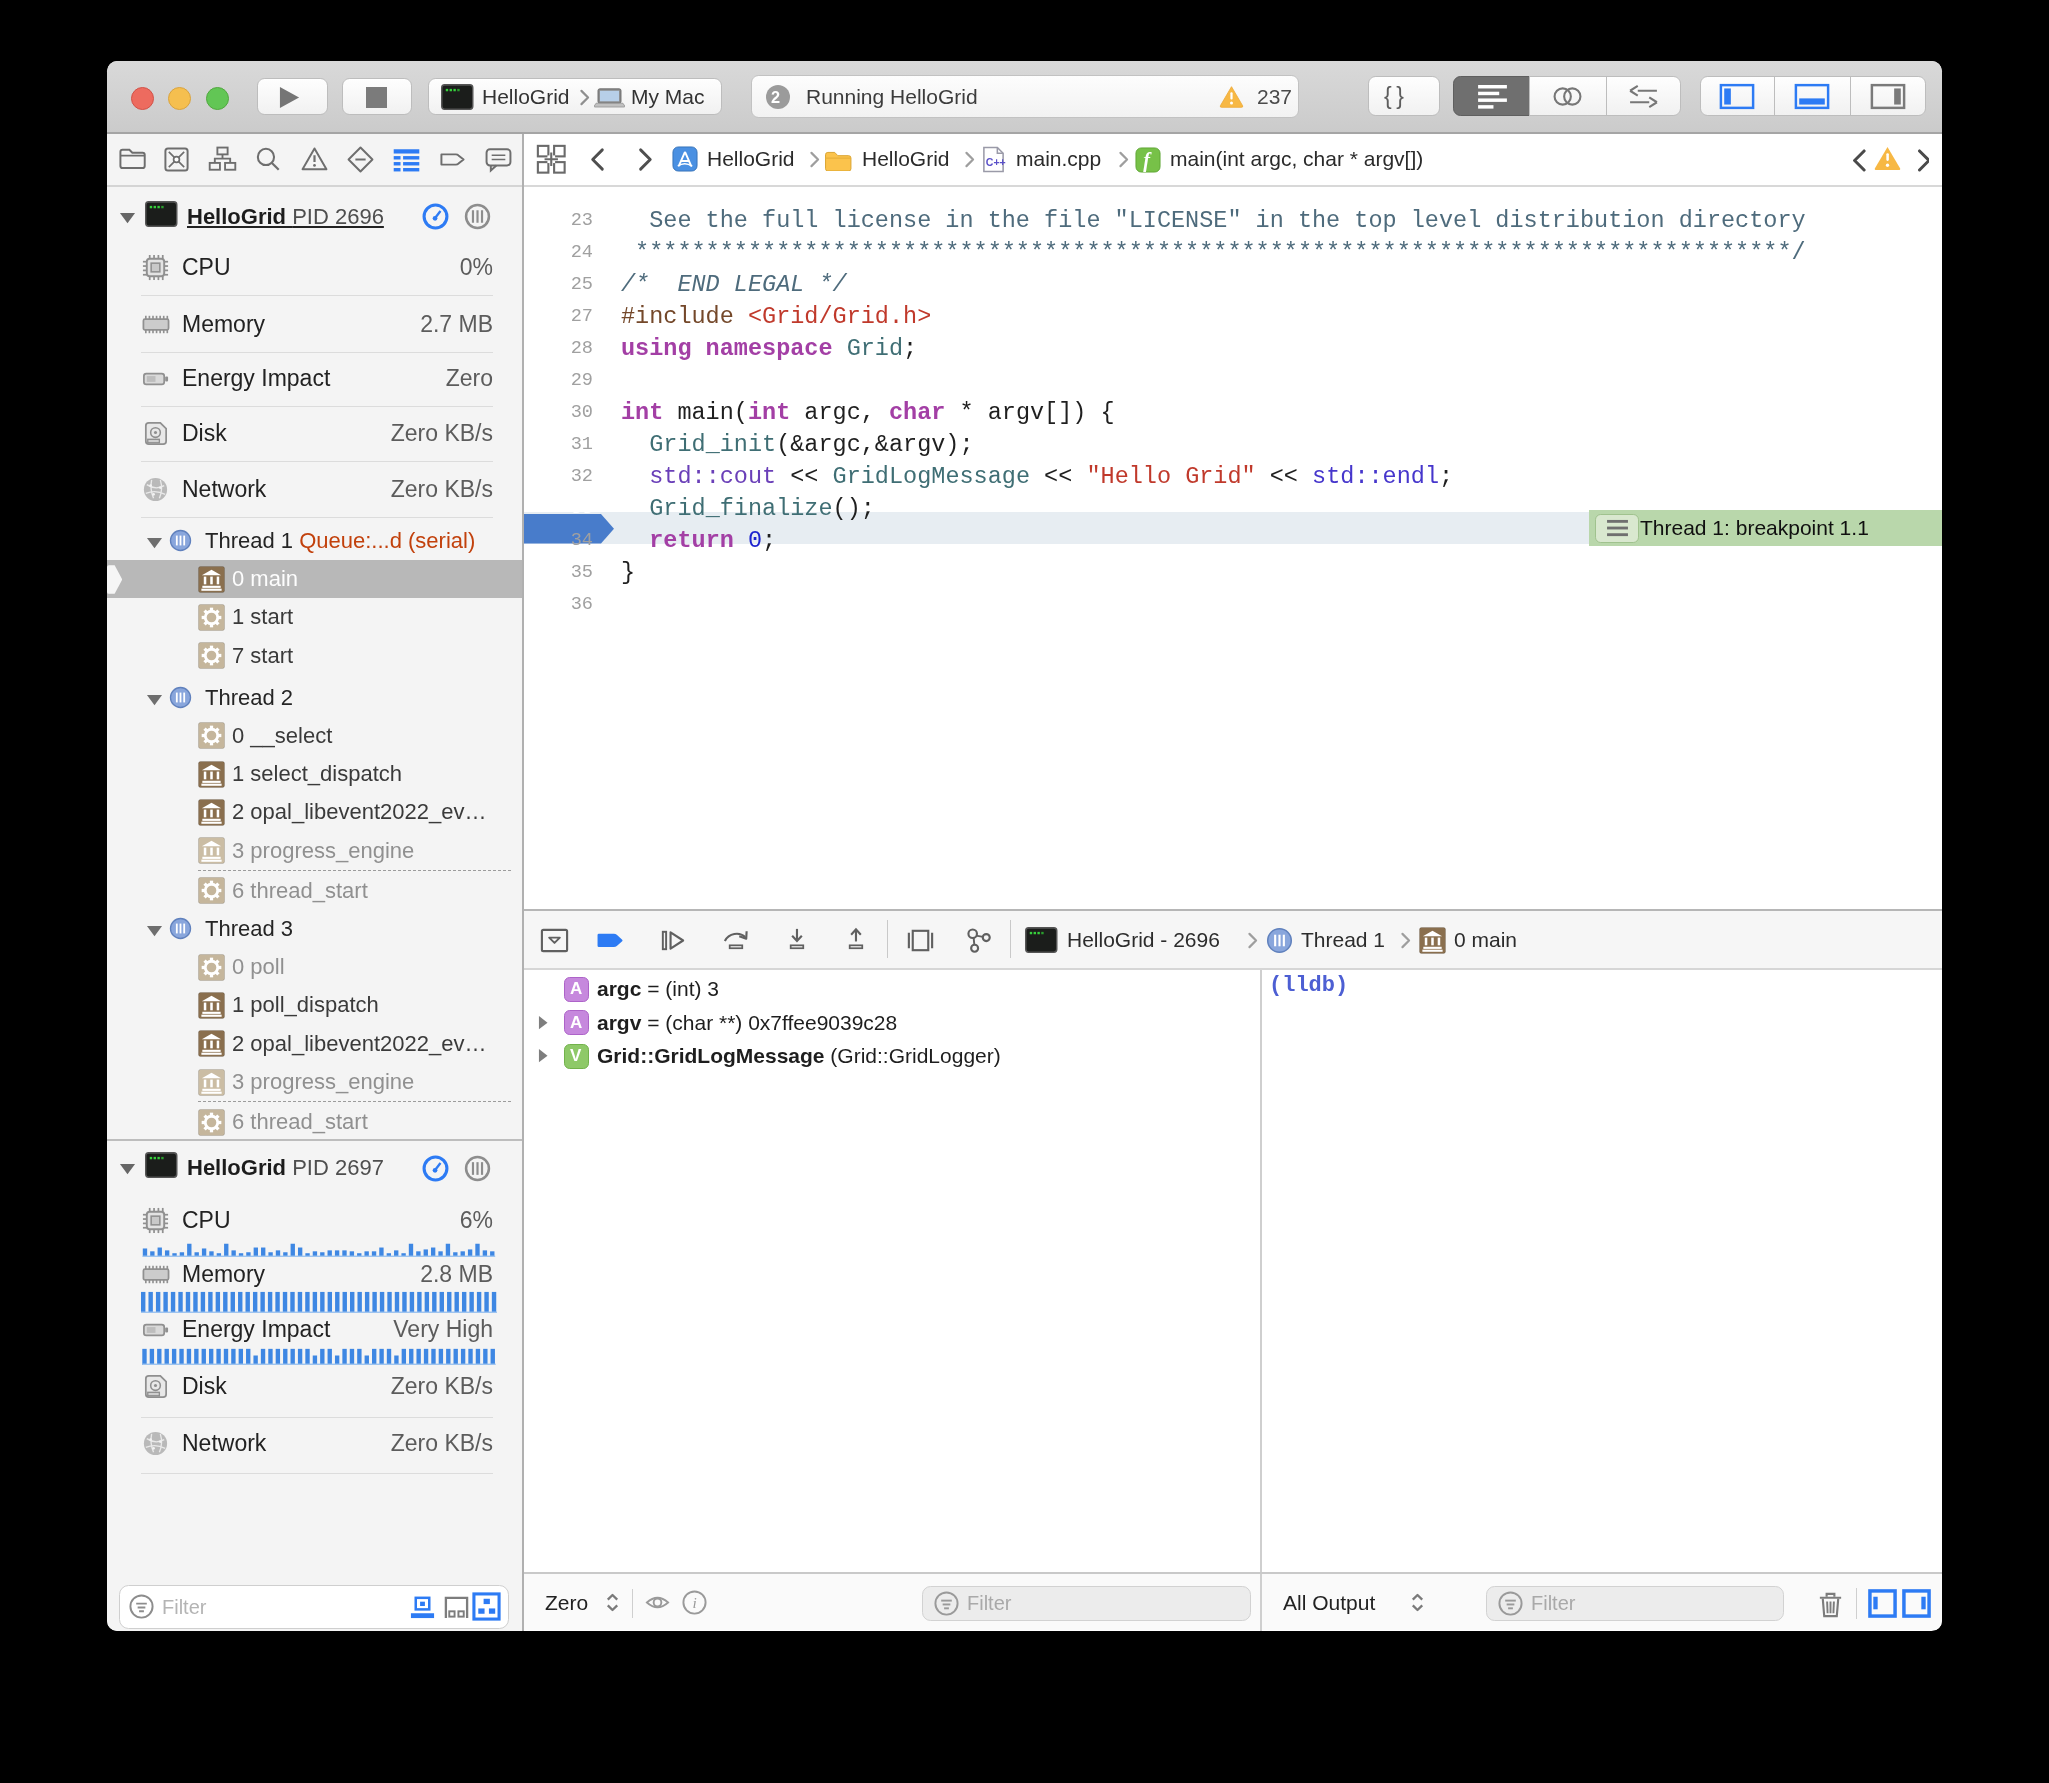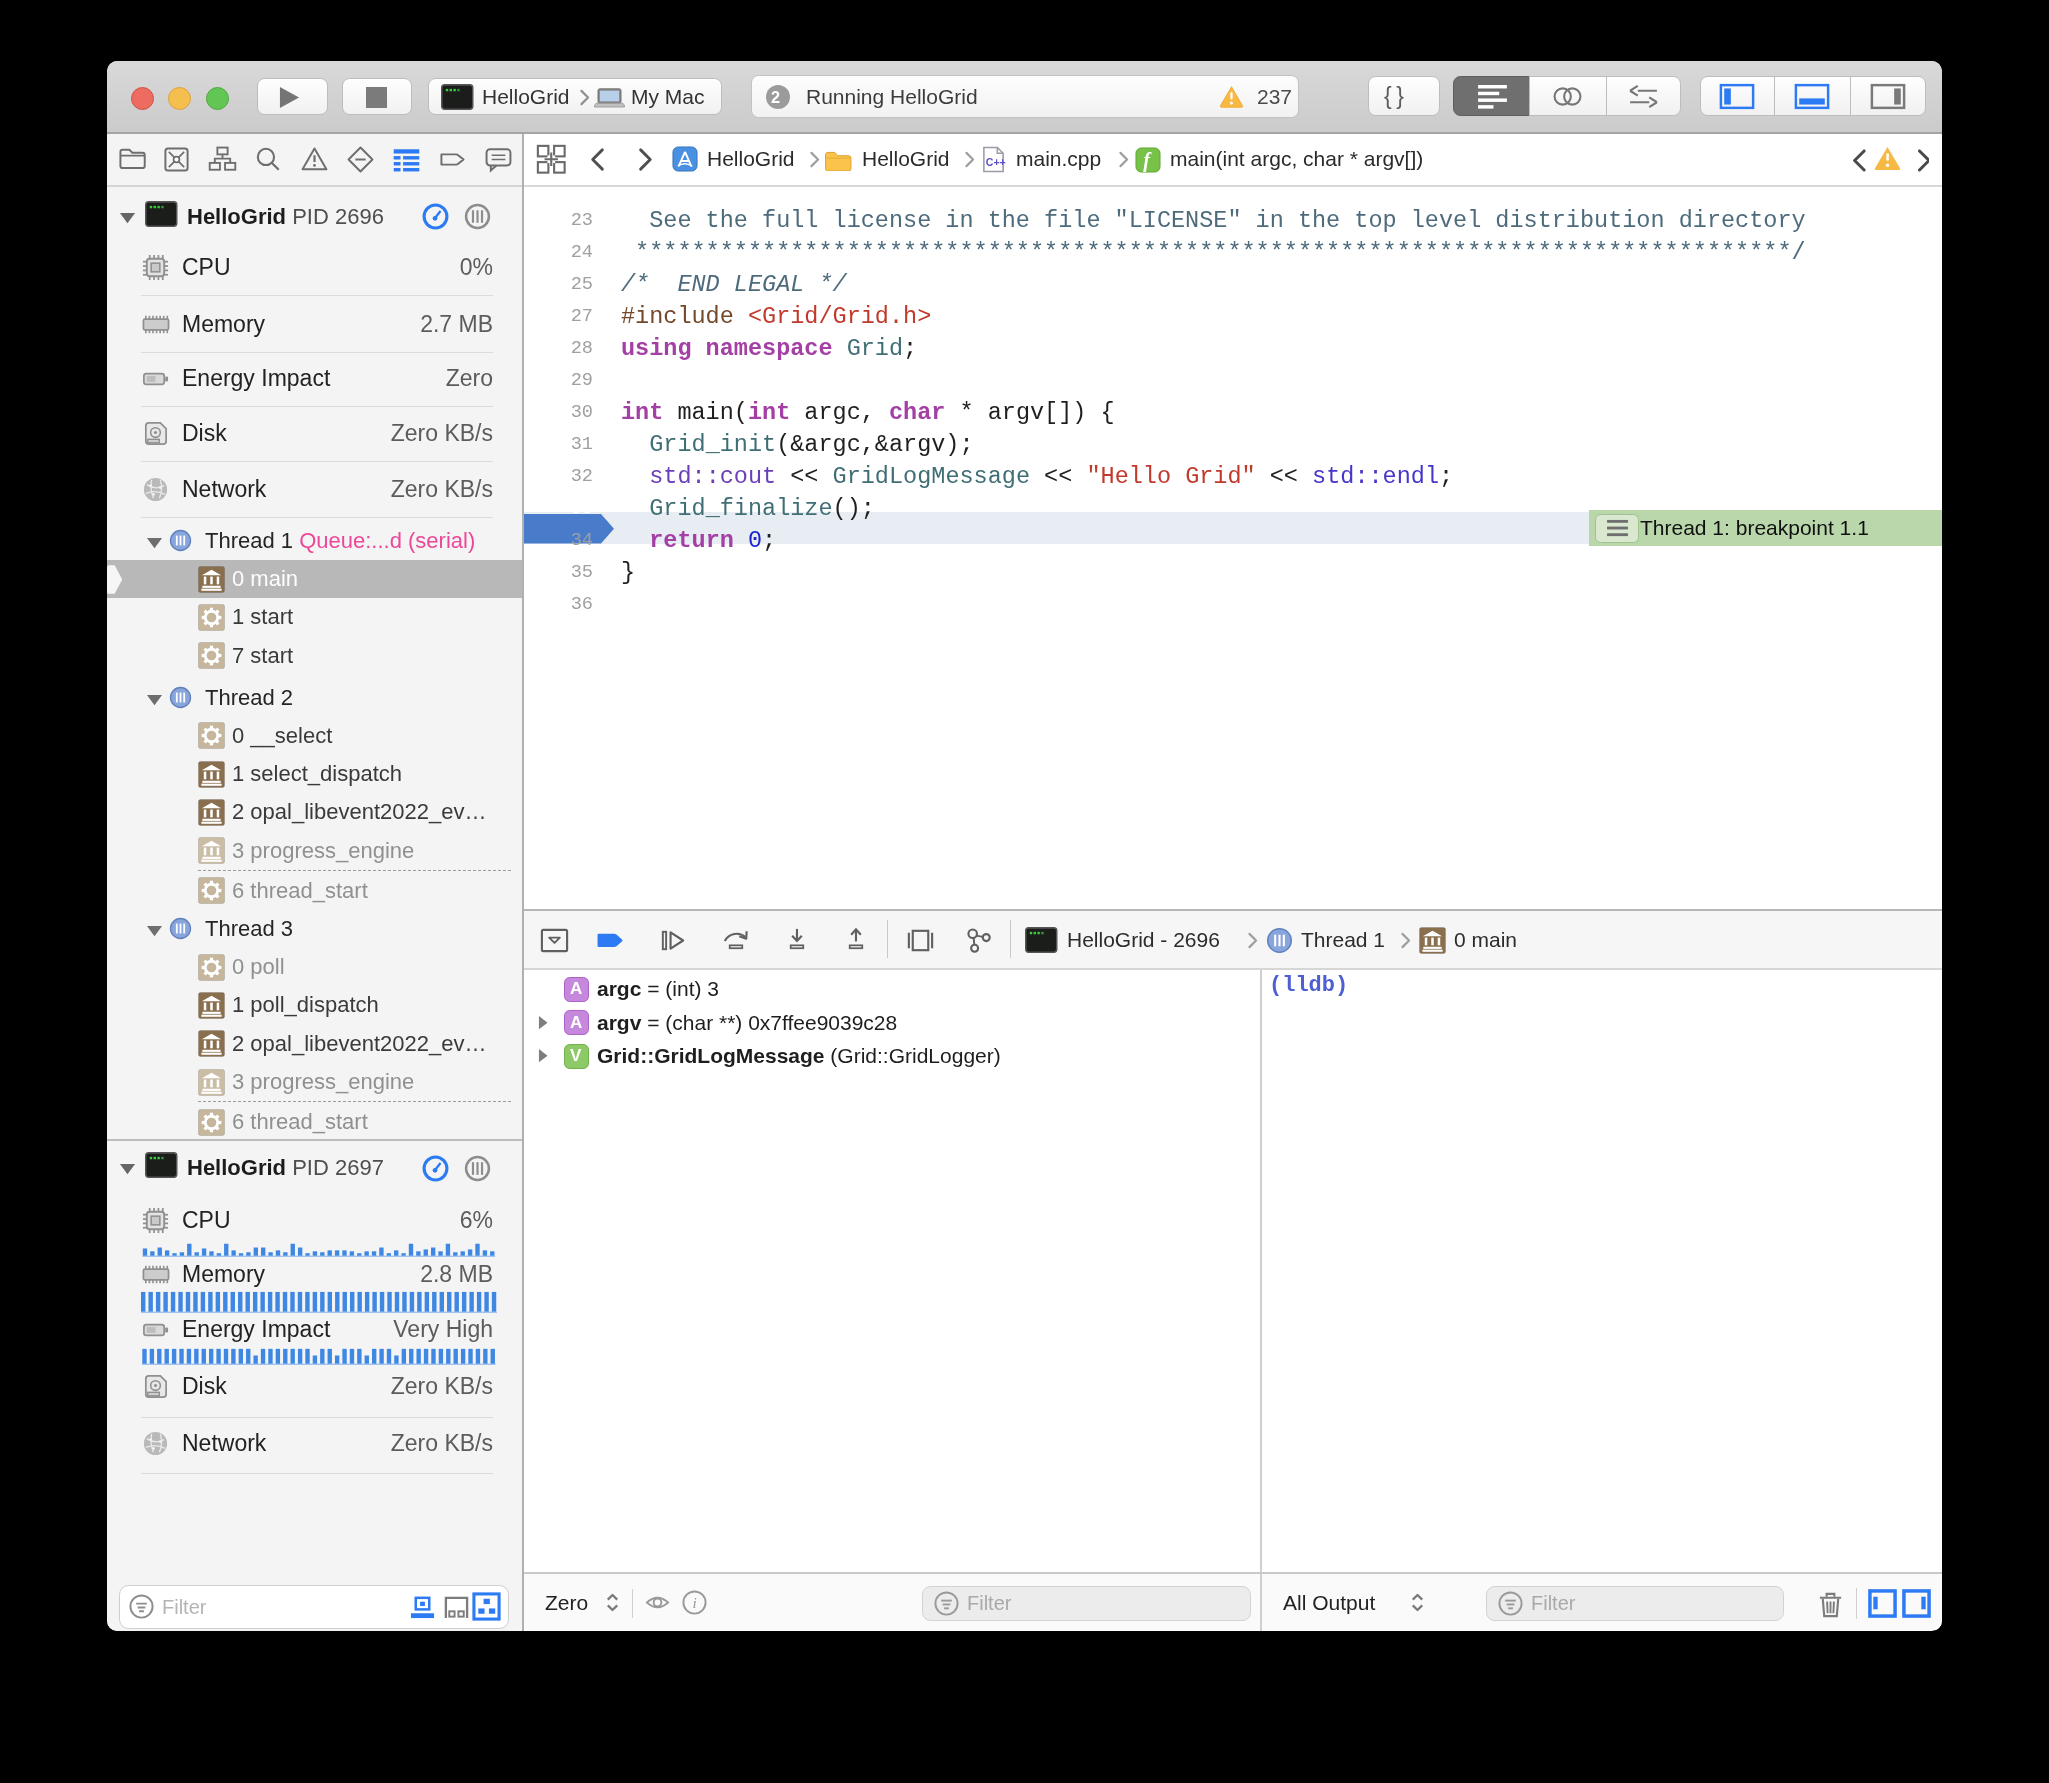--- a/index.html
+++ b/index.html
@@ -133,21 +133,21 @@
 <div style="position:absolute;left:12.4px;top:149px;width:17px;height:13.4px"><svg width="17" height="13.4" viewBox="0 0 18 14" style="">
         <path d="M1 2 H17 L9 13 Z" fill="#666"></path>
       </svg></div>
 <div style="position:absolute;left:38px;top:140px;width:32.5px;height:26px"><svg width="32.5" height="26" viewBox="0 0 34 27" style="">
         <rect x="0.8" y="0.8" width="32.4" height="25.4" rx="3" fill="#1b1d1b" stroke="#555" stroke-width="1.6"></rect>
         <rect x="5" y="5" width="2.5" height="2.5" fill="#37d03c"></rect>
         <rect x="9" y="5" width="2.5" height="2.5" fill="#37d03c"></rect>
         <rect x="13" y="5" width="2.5" height="2.5" fill="#37d03c"></rect>
         <rect x="17" y="5" width="2.5" height="2.5" fill="#2a9e2e"></rect>
       </svg></div>
-<div style="position:absolute;left:80px;top:156px;transform:translateY(-50%);font-size:22px;color:#222;font-weight:normal;white-space:nowrap;"><b style="color:#1c1c1c">HelloGrid</b> <span style="color:#4e4e4e">PID 2696</span></div>
+<div style="position:absolute;left:80px;top:156px;transform:translateY(-50%);font-size:22px;color:#222;font-weight:normal;white-space:nowrap;text-decoration:underline;"><b style="color:#1c1c1c">HelloGrid</b> <span style="color:#4e4e4e">PID 2696</span></div>
 <div style="position:absolute;left:314px;top:141px"><svg width="29" height="29" viewBox="0 0 32 32">
         <circle cx="16" cy="16" r="12.6" fill="none" stroke="#2d7bf4" stroke-width="3.4"></circle>
         <line x1="16" y1="17" x2="21.5" y2="10" stroke="#2d7bf4" stroke-width="2.6"></line>
         <circle cx="15.5" cy="18" r="2.6" fill="#2d7bf4"></circle>
       </svg></div>
 <div style="position:absolute;left:356px;top:141px"><svg width="29" height="29" viewBox="0 0 32 32">
         <circle cx="16" cy="16" r="12.6" fill="none" stroke="#8d8d8d" stroke-width="2.8"></circle>
         <line x1="11" y1="9" x2="11" y2="23" stroke="#8d8d8d" stroke-width="2.4"></line>
         <line x1="16" y1="9" x2="16" y2="23" stroke="#8d8d8d" stroke-width="2.4"></line>
         <line x1="21" y1="9" x2="21" y2="23" stroke="#8d8d8d" stroke-width="2.4"></line>
@@ -224,21 +224,21 @@
 <div style="position:absolute;left:34px;top:456px;width:352px;height:1.4px;background:#dcdcdc"></div>
 <div style="position:absolute;left:39px;top:474px;width:17px;height:13.4px"><svg width="17" height="13.4" viewBox="0 0 18 14" style="">
         <path d="M1 2 H17 L9 13 Z" fill="#6e6e6e"></path>
       </svg></div>
 <div style="position:absolute;left:62px;top:468px"><svg width="23" height="23" viewBox="0 0 28 28">
         <circle cx="14" cy="14" r="12.2" fill="#89a6dc" stroke="#6081bd" stroke-width="1.6"></circle>
         <line x1="9.5" y1="8" x2="9.5" y2="20" stroke="#fff" stroke-width="2.2"></line>
         <line x1="14" y1="8" x2="14" y2="20" stroke="#fff" stroke-width="2.2"></line>
         <line x1="18.5" y1="8" x2="18.5" y2="20" stroke="#fff" stroke-width="2.2"></line>
       </svg></div>
-<div style="position:absolute;left:98px;top:480px;transform:translateY(-50%);font-size:22px;color:#222;font-weight:normal;white-space:nowrap;"><span style="color:#252525">Thread 1</span> <span style="color:#ec4899">Queue:...d (serial)</span></div>
+<div style="position:absolute;left:98px;top:480px;transform:translateY(-50%);font-size:22px;color:#222;font-weight:normal;white-space:nowrap;"><span style="color:#252525">Thread 1</span> <span style="color:#c2410c">Queue:...d (serial)</span></div>
 <div style="position:absolute;left:0;top:499px;width:415px;height:38px;background:#b8b8b8"></div>
 <div style="position:absolute;left:0px;top:504px;width:15.3px;height:29px"><svg width="15.3" height="29" viewBox="0 0 16 30" style="">
         <path d="M0 2 Q0 0 2 0 L8 0 L16 15 L8 30 L2 30 Q0 30 0 28 Z" fill="#f6f6f6"></path>
       </svg></div>
 <div style="position:absolute;left:91px;top:505px;width:27px;height:27px"><svg width="27" height="27" viewBox="0 0 28 28" style="">
         <rect x="0.5" y="0.5" width="27" height="27" rx="2" fill="#8a6f4e" stroke="#00000022"></rect>
         <path d="M14 4 L24 9.5 H4 Z" fill="#fff"></path>
         <rect x="6" y="11" width="2.6" height="8" fill="#fff"></rect>
         <rect x="12.7" y="11" width="2.6" height="8" fill="#fff"></rect>
         <rect x="19.4" y="11" width="2.6" height="8" fill="#fff"></rect>

